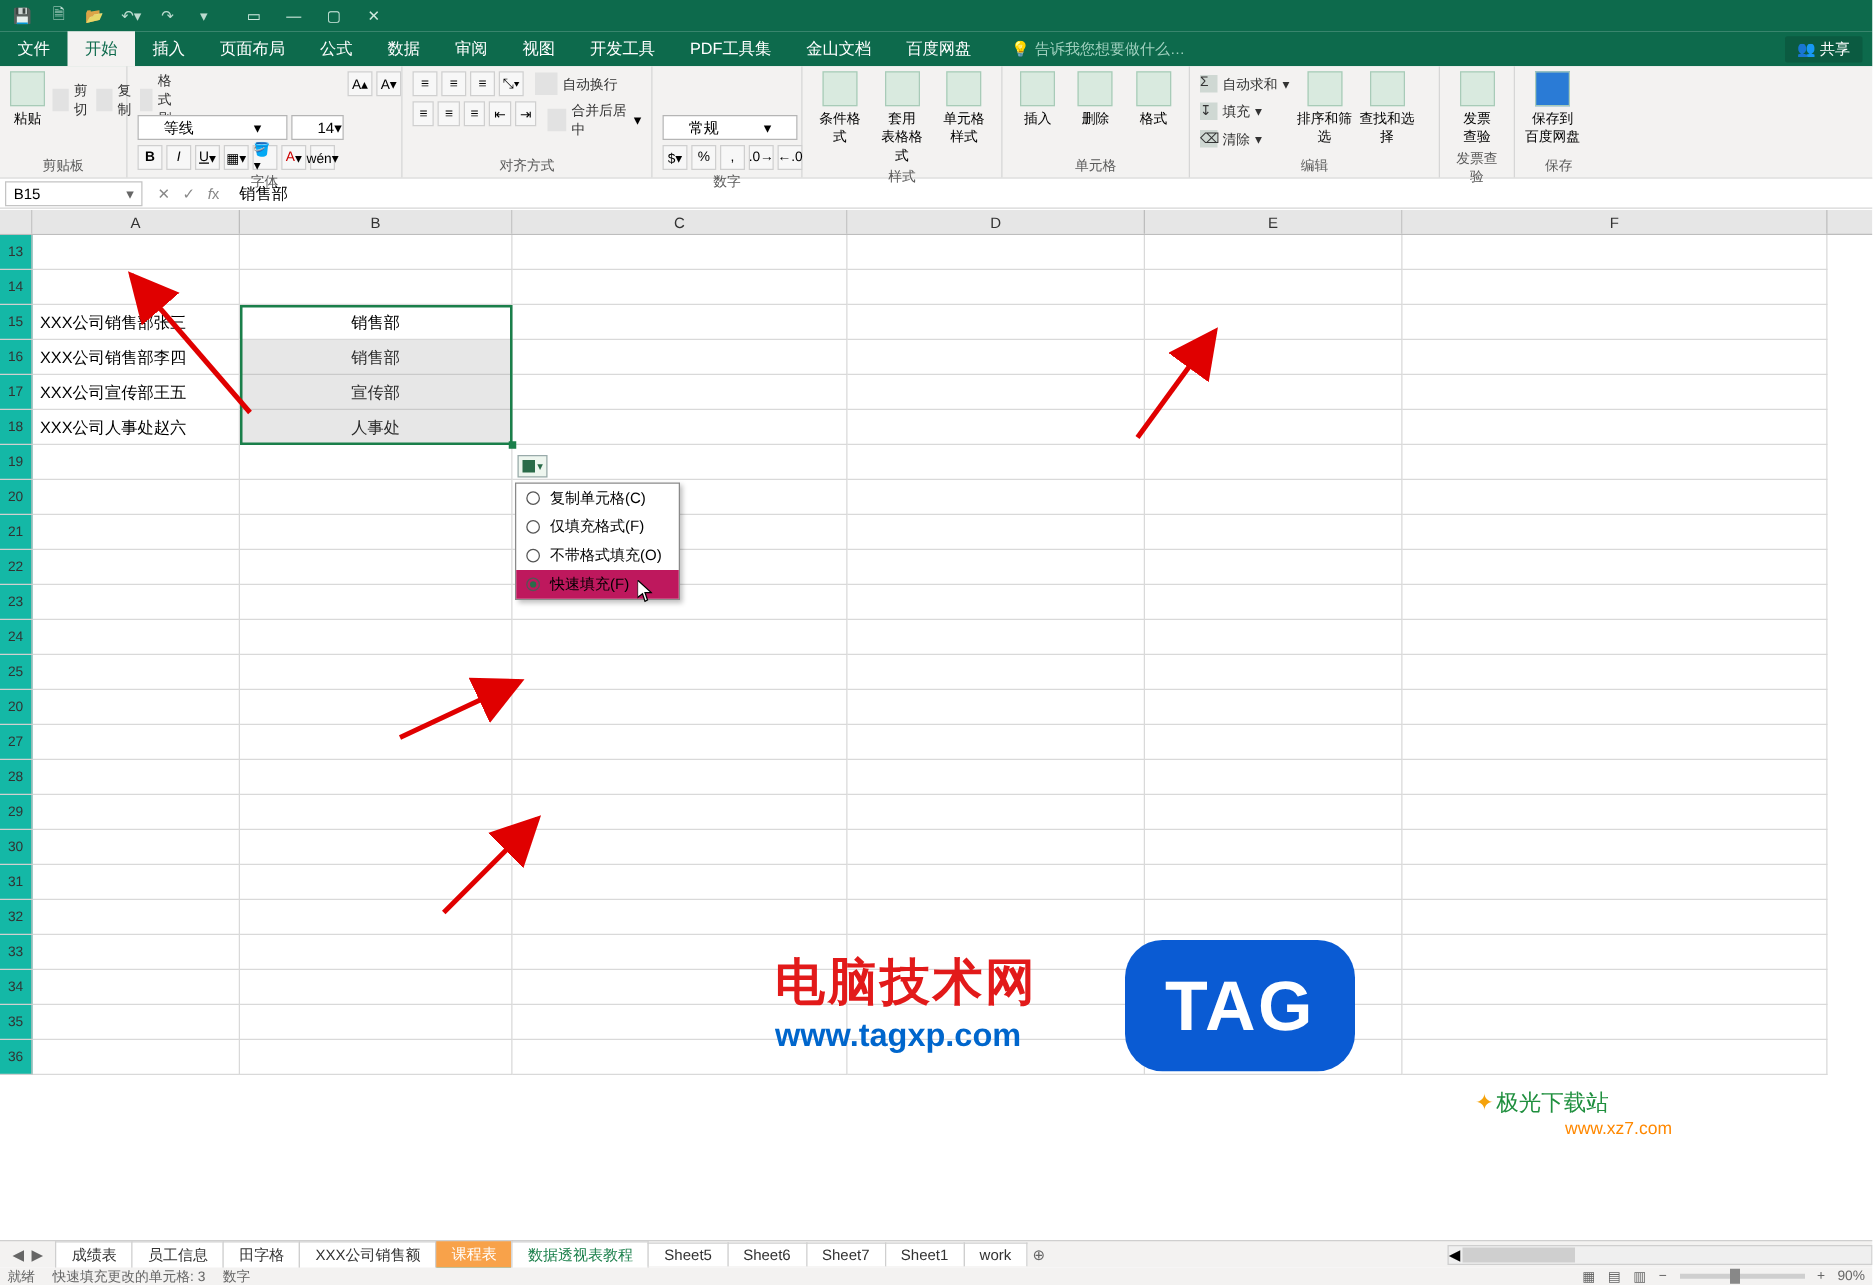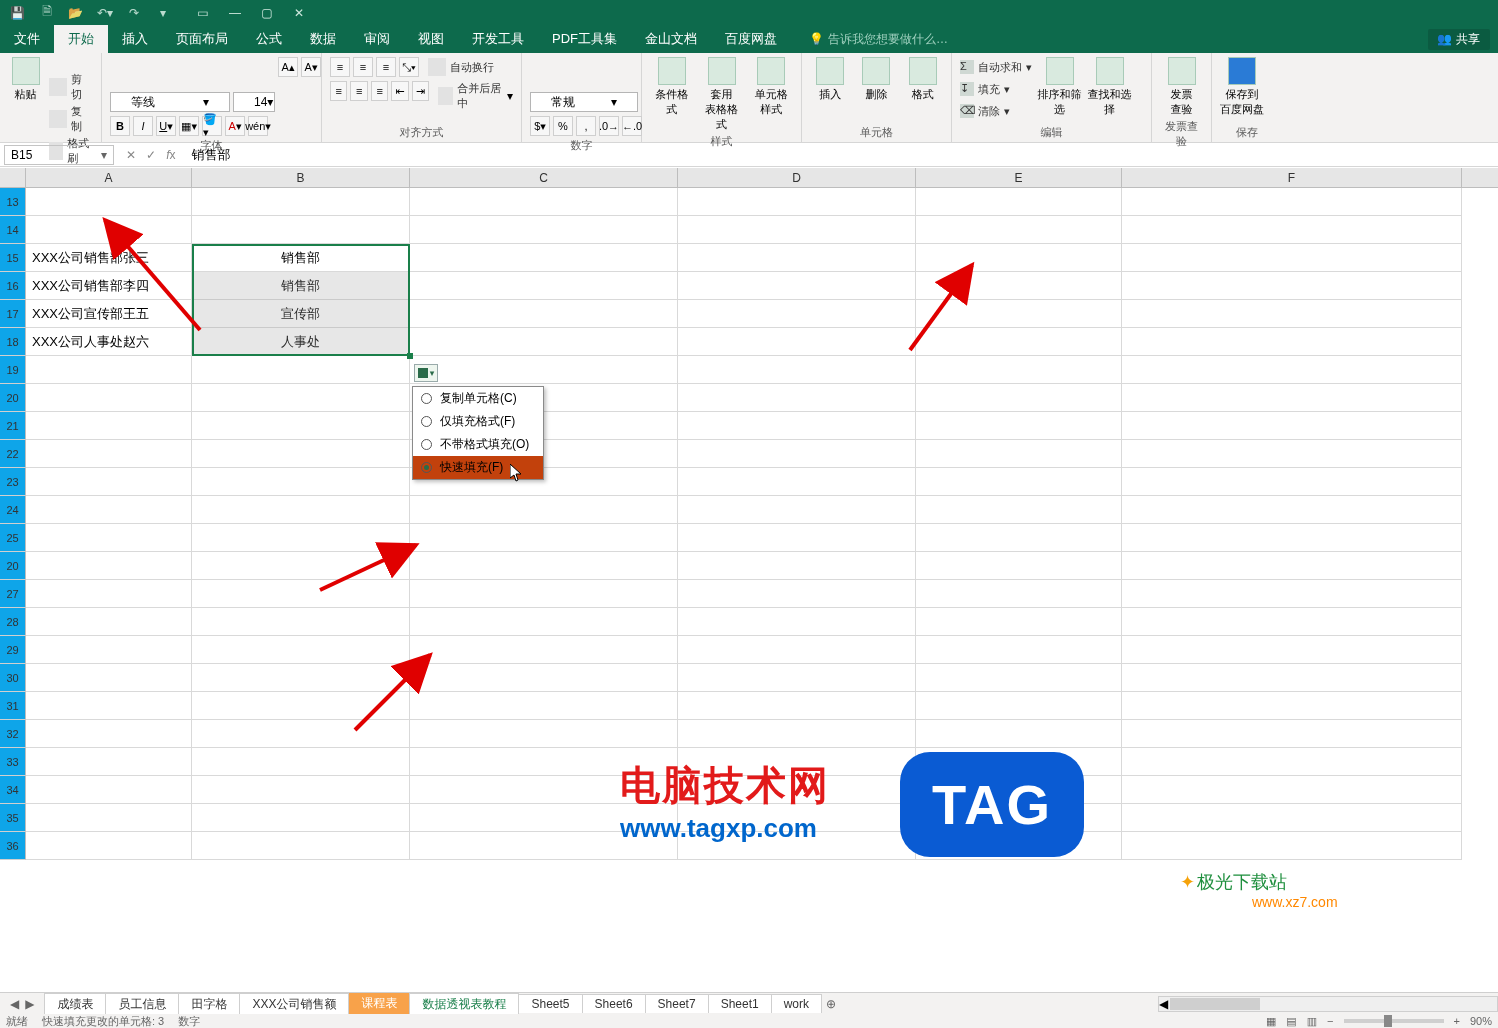--- a/index.html
+++ b/index.html
@@ -45,39 +45,39 @@
   .namebox { width:110px; border:1px solid #c4c4c4; margin:2px 4px; height:20px; display:flex; align-items:center; padding:0 6px; font-size:12px;}
   .namebox .dd { margin-left:auto; color:#666; }
   .fx-btns { display:flex; align-items:center; gap:10px; padding:0 8px; color:#888; }
   .fx-input { flex:1; padding:0 8px; font-size:13px; }
 
   
   .sheet-area { position:absolute; top:168px; left:0; right:0; bottom:30px; overflow:hidden; background:#fff;}
   .col-headers { position:absolute; top:0; left:0; right:0; height:20px; background:#e6e6e6; display:flex; border-bottom:1px solid #bdbdbd;}
   .corner { width:26px; border-right:1px solid #bdbdbd; background:#e6e6e6;}
   .ch { border-right:1px solid #bdbdbd; text-align:center; line-height:20px; font-size:12px; color:#333; background:#e6e6e6;}
-  .row-headers { position:absolute; top:20px; left:0; width:26px; background:#0ea5e9; }
+  .row-headers { position:absolute; top:20px; left:0; width:26px; background:#14b8a6; }
   .rh { height:28px; border-bottom:1px solid #d0d0d0; border-right:1px solid #bdbdbd; text-align:center; line-height:28px; font-size:11px; color:#333;}
   .cells { position:absolute; top:20px; left:26px; right:0; bottom:0; }
   .cell-row { display:flex; height:28px; }
   .cell { border-right:1px solid #d9d9d9; border-bottom:1px solid #d9d9d9; padding:0 6px; line-height:28px; font-size:13px; overflow:hidden; white-space:nowrap;}
   .colA { width:166px; } .colB { width:218px; text-align:center;} .colC { width:268px;} .colD { width:238px;} .colE { width:206px;} .colF { width:340px;}
 
   .sel-range { position:absolute; border:2px solid #1a7f4a; pointer-events:none; }
   .sel-shade { position:absolute; background: rgba(160,160,160,.25); pointer-events:none; }
   .fill-handle { position:absolute; width:6px; height:6px; background:#1a7f4a; }
 
   
   .smart-tag { position:absolute; width:24px; height:18px; border:1px solid #9aa; background:#eef6ef; display:flex; align-items:center; justify-content:center; }
   .smart-tag::after { content:"▾"; font-size:9px; color:#2a6b49; margin-left:2px;}
   .st-ic { width:10px; height:10px; background:#2a6b49; }
   .fill-menu { position:absolute; width:132px; background:#fff; border:1px solid #8a8a8a; box-shadow:2px 2px 4px rgba(0,0,0,.25); font-size:12px;}
   .fill-menu .mi { display:flex; align-items:center; gap:8px; padding:3px 8px; }
   .fill-menu .mi .radio { width:11px; height:11px; border:1px solid #555; border-radius:50%; display:inline-block; position:relative;}
-  .fill-menu .mi.sel { background:#c2410c; }
+  .fill-menu .mi.sel { background:#be185d; }
   .fill-menu .mi.sel .radio::after { content:""; position:absolute; inset:2px; background:#2a6b49; border-radius:50%; }
 
   
   .cursor-ptr { position:absolute; width:12px; height:18px; pointer-events:none;}
 
   
   svg.anno { position:absolute; pointer-events:none; }
 
   
   .wm1 { position:absolute; color:#e21a1a; font-weight:bold; font-family:"Microsoft YaHei"; }
@@ -145,21 +145,21 @@
 </div>
 
 <div class="ribbon">
 
   <div class="group" style="width:102px;">
     <div class="g-body">
       <div class="big-btn">
         <div class="ic"></div>
         <div class="lbl">粘贴</div>
       </div>
-      <div style="display:flex;flex-direction:column;gap:2px;margin-top:15px;">
+      <div style="display:flex;flex-direction:row;gap:2px;">
         <div class="mini-row">
             <span class="mini-ic"></span>
             <span>剪切</span>
           </div>
         <div class="mini-row">
             <span class="mini-ic"></span>
             <span>复制</span>
           </div>
         <div class="mini-row">
             <span class="mini-ic"></span>

